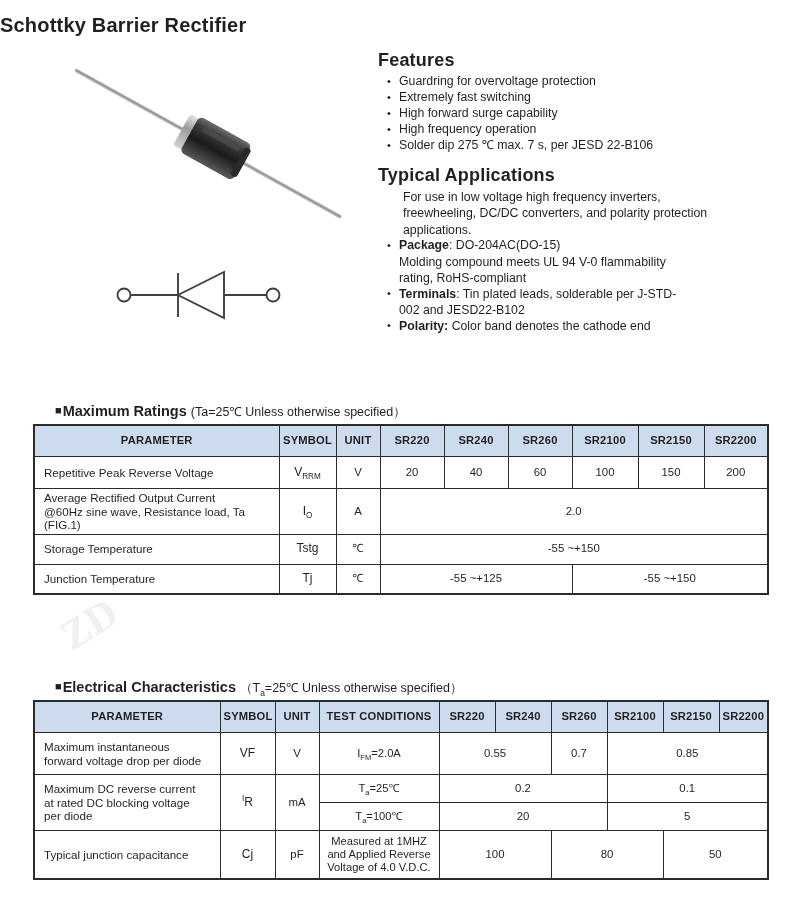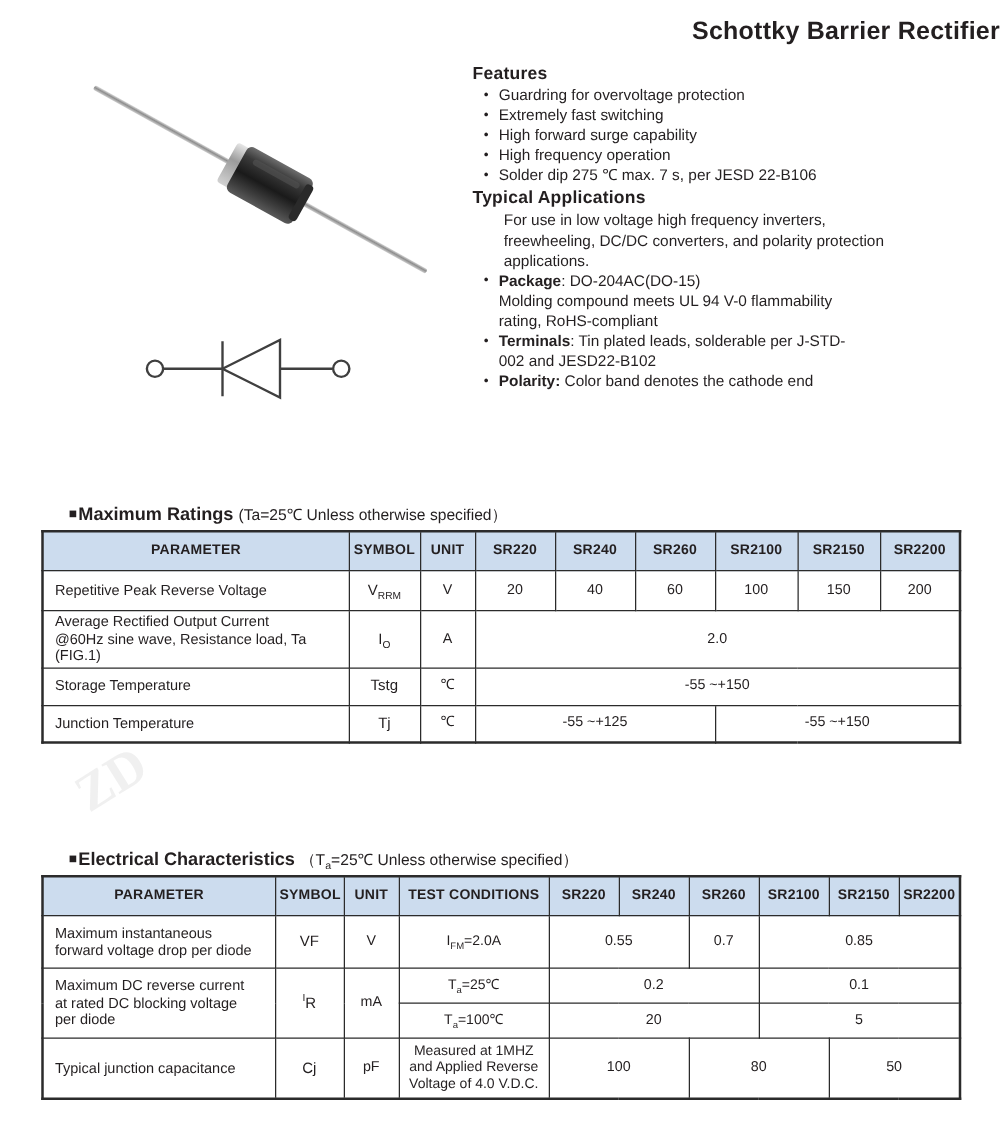--- a/index.html
+++ b/index.html
@@ -15,21 +15,21 @@
     color: #231f20;
     overflow: hidden;
   }
 
   
   .doc-title {
     position: absolute;
     top: 14px;
     left: 0;
     width: 800px;
-    text-align: right;
+    text-align: left;
     font-size: 20px;
     font-weight: bold;
     letter-spacing: 0.2px;
   }
 
   
   .photo-area {
     position: absolute;
     left: 38px;
     top: 52px;
@@ -49,26 +49,26 @@
   .symbol-area svg { display: block; }
 
   
   .right-col {
     position: absolute;
     left: 375px;
     top: 50px;
     width: 350px;
   }
   .sec-head {
-    font-size: 14px;
+    font-size: 18px;
     font-weight: bold;
     margin: 0 0 3px 3px;
     letter-spacing: 0.2px;
   }
-  .sec-head.spaced { margin-top: 0; }
+  .sec-head.spaced { margin-top: 11px; }
   ul.bullets {
     list-style: none;
     margin: 0;
     padding: 0 0 0 12px;
   }
   ul.bullets > li {
     position: relative;
     font-size: 12.3px;
     line-height: 15.6px;
     padding-left: 12px;

